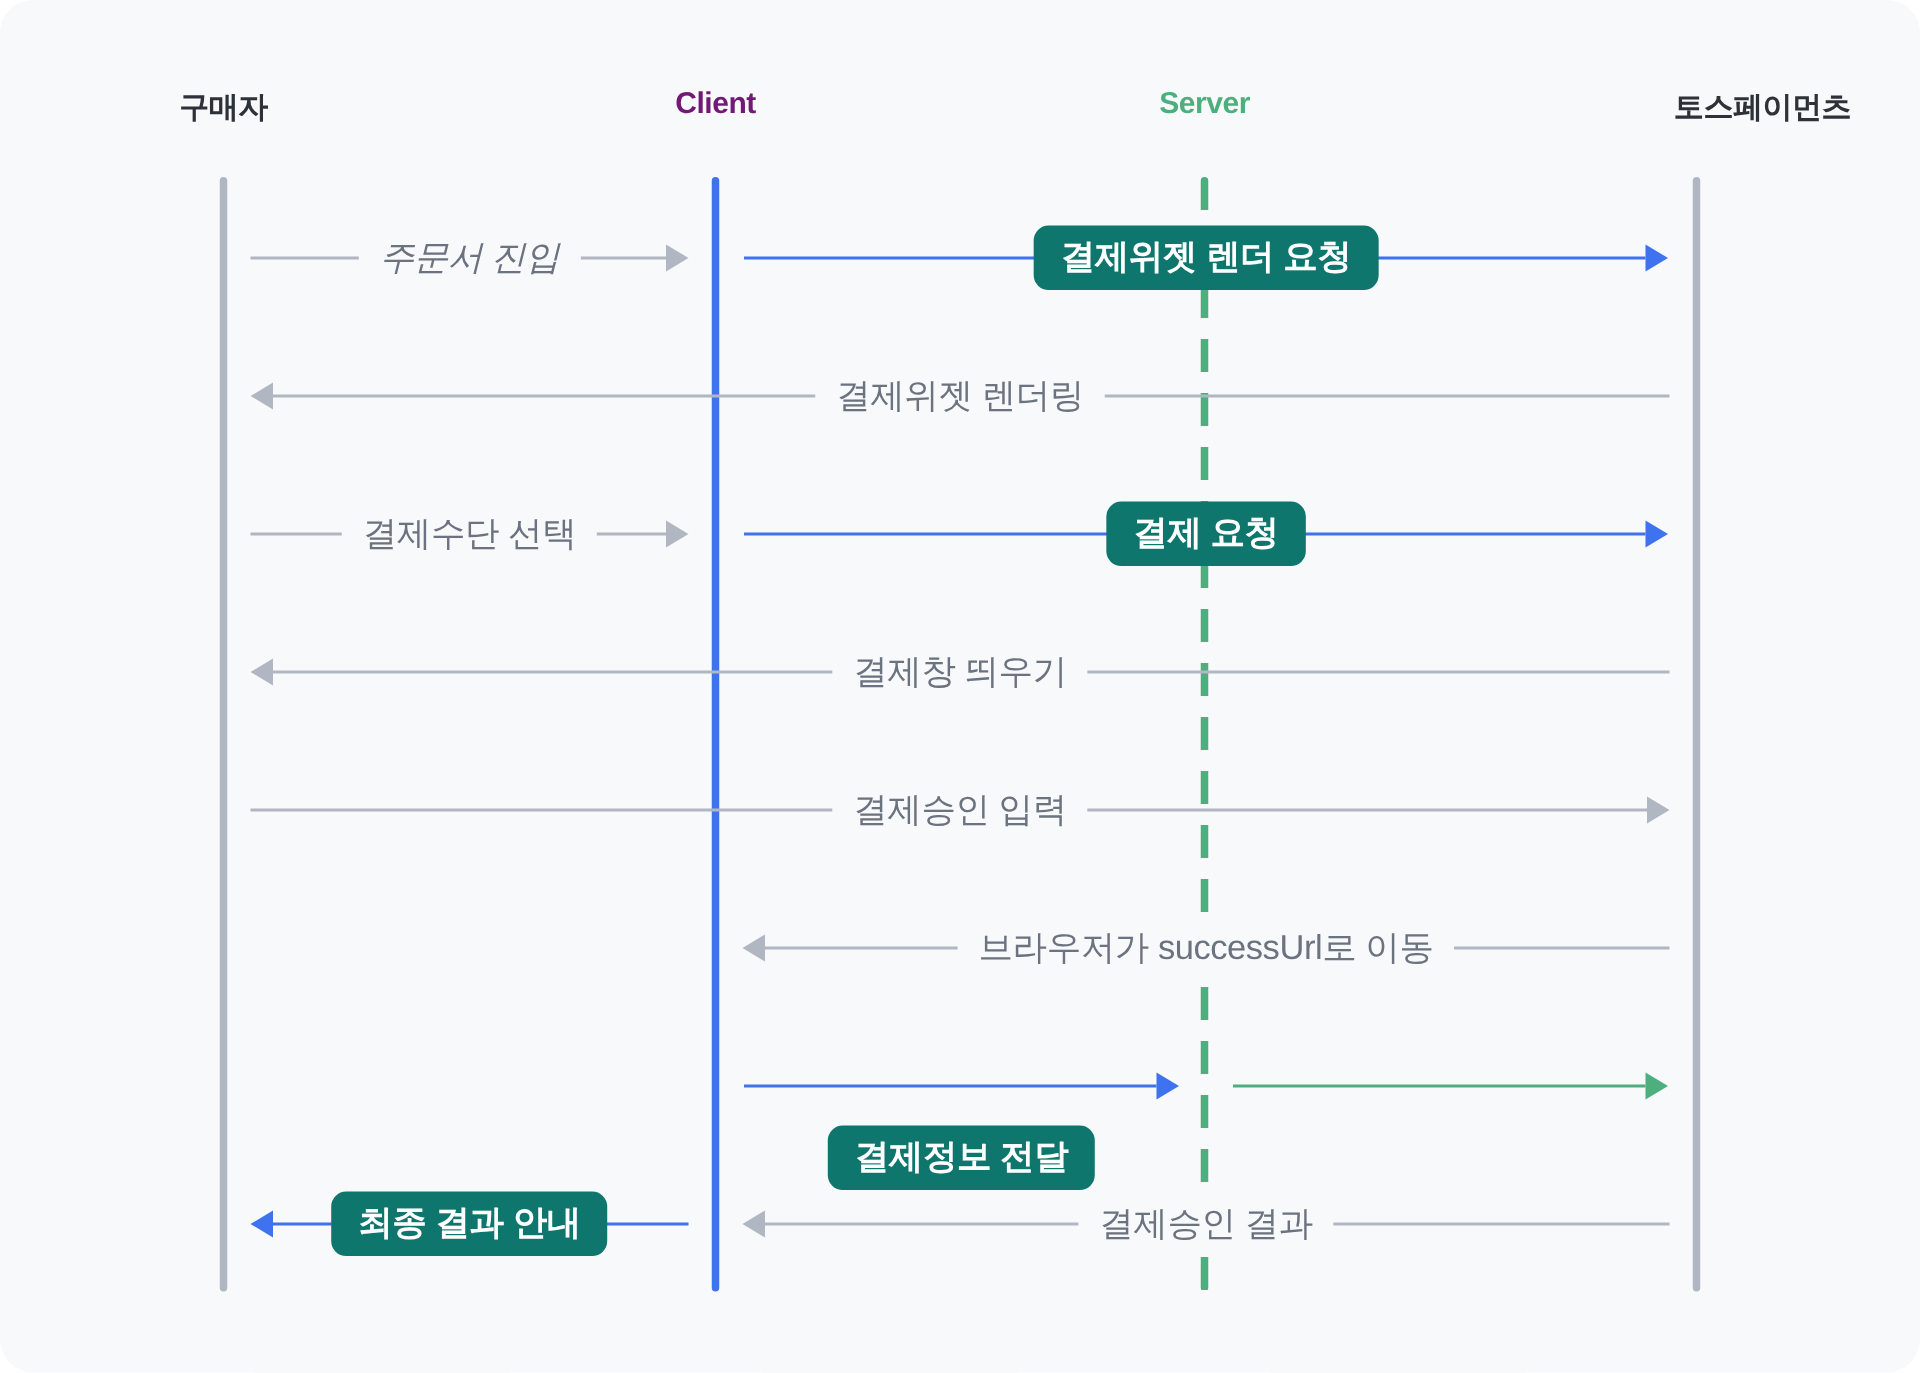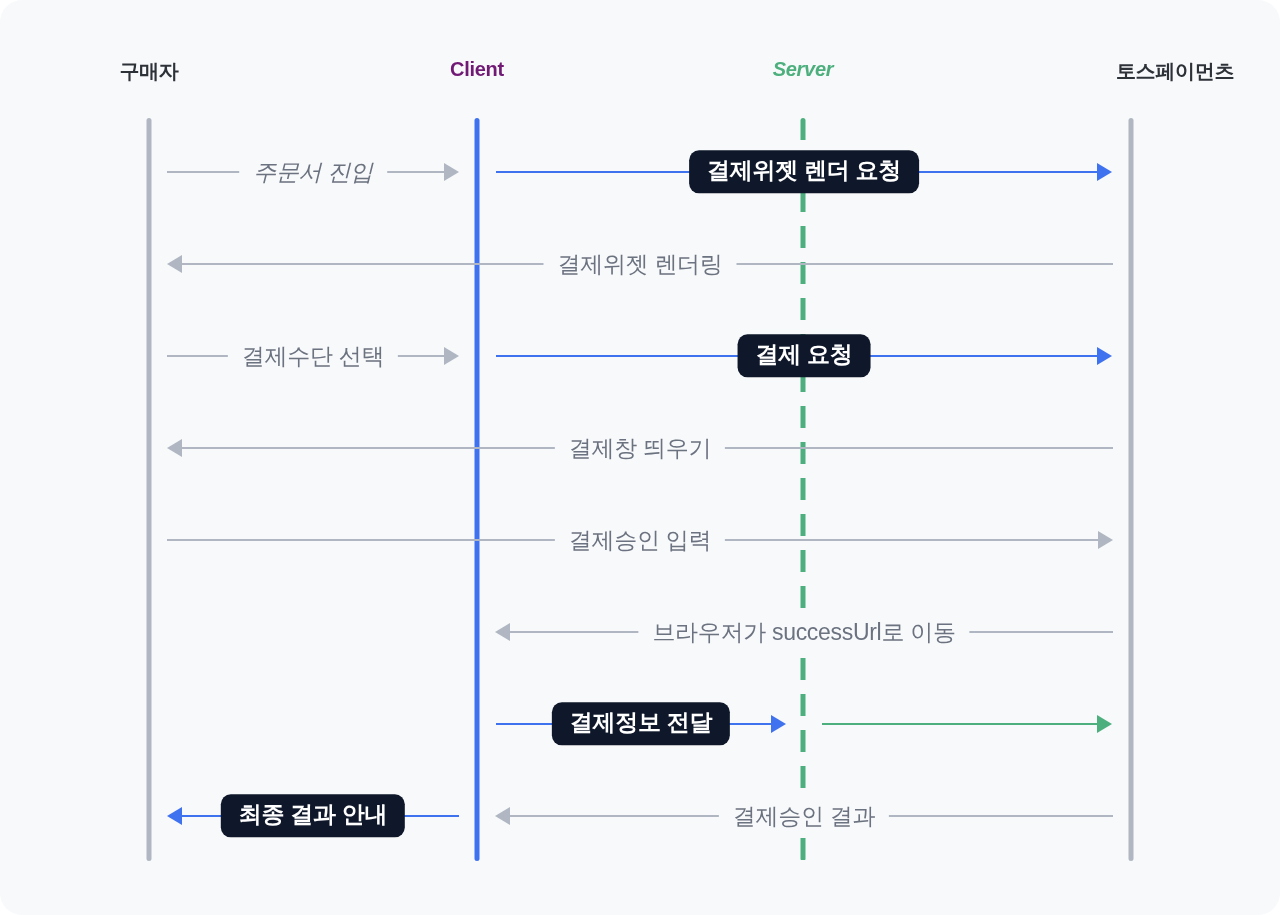--- a/index.html
+++ b/index.html
@@ -28,21 +28,21 @@
   .participant-label {
     position: absolute;
     transform: translateX(-50%);
     white-space: nowrap;
     font-size: 20px;
     font-weight: bold;
     letter-spacing: -0.3px;
   }
   .participant-label.actor   { color: #2d3138; }
   .participant-label.client  { color: #701a75; }
-  .participant-label.server  { color: #4caf7d; font-style: italic; }
+  .participant-label.server  { color: #4caf7d; }
 
   
   .lifeline {
     position: absolute;
     width: 5px;
     border-radius: 3px;
     transform: translateX(-50%);
   }
   .lifeline.solid-gray  { background: #b0b7c2; }
   .lifeline.solid-blue  { background: #3f72ee; }
@@ -104,21 +104,21 @@
     background: #f8f9fa;
     padding: 2px 14px;
   }
   .msg-text.badge {
     color: #ffffff;
     font-weight: bold;
     border-radius: 10px;
     padding: 8px 18px 10px 18px;
     line-height: 1.1;
   }
-  .msg-text.badge.blue-badge  { background: #0f172a; text-align: center; }
+  .msg-text.badge.blue-badge  { background: #0f766e; text-align: center; }
   .msg-text.badge.green-badge { background: #4caf7d; }
 </style>
 </head>
 <body>
 
 <div id="diagram-canvas">
 
   <div class="participant-label actor" style="left:149px; top:58px;">구매자</div>
   <div class="participant-label client" style="left:477px; top:58px;">Client</div>
   <div class="participant-label server" style="left:803px; top:58px;">Server</div>
@@ -173,21 +173,21 @@
 
   <div class="msg gray" style="left:495px; top:609px; width:618px;">
     <div class="shaft" style="left:15px; right:0;"></div>
     <div class="arrowhead left" style="left:0;"></div>
     <div class="msg-text plain" style="left:50%;">브라우저가 successUrl로 이동</div>
   </div>
 
   <div class="msg blue" style="left:496px; top:701px; width:290px;">
     <div class="shaft" style="left:0; right:15px;"></div>
     <div class="arrowhead right" style="right:0;"></div>
-    <div class="msg-text badge blue-badge" style="left:50%;">결제정보 전달</div>
+    <div class="msg-text badge blue-badge" style="left:50%;margin-top:48px;">결제정보 전달</div>
   </div>
 
   <div class="msg green" style="left:822px; top:701px; width:290px;">
     <div class="shaft" style="left:0; right:15px;"></div>
     <div class="arrowhead right" style="right:0;"></div>
   </div>
 
   <div class="msg blue" style="left:167px; top:793px; width:292px;">
     <div class="shaft" style="left:15px; right:0;"></div>
     <div class="arrowhead left" style="left:0;"></div>

